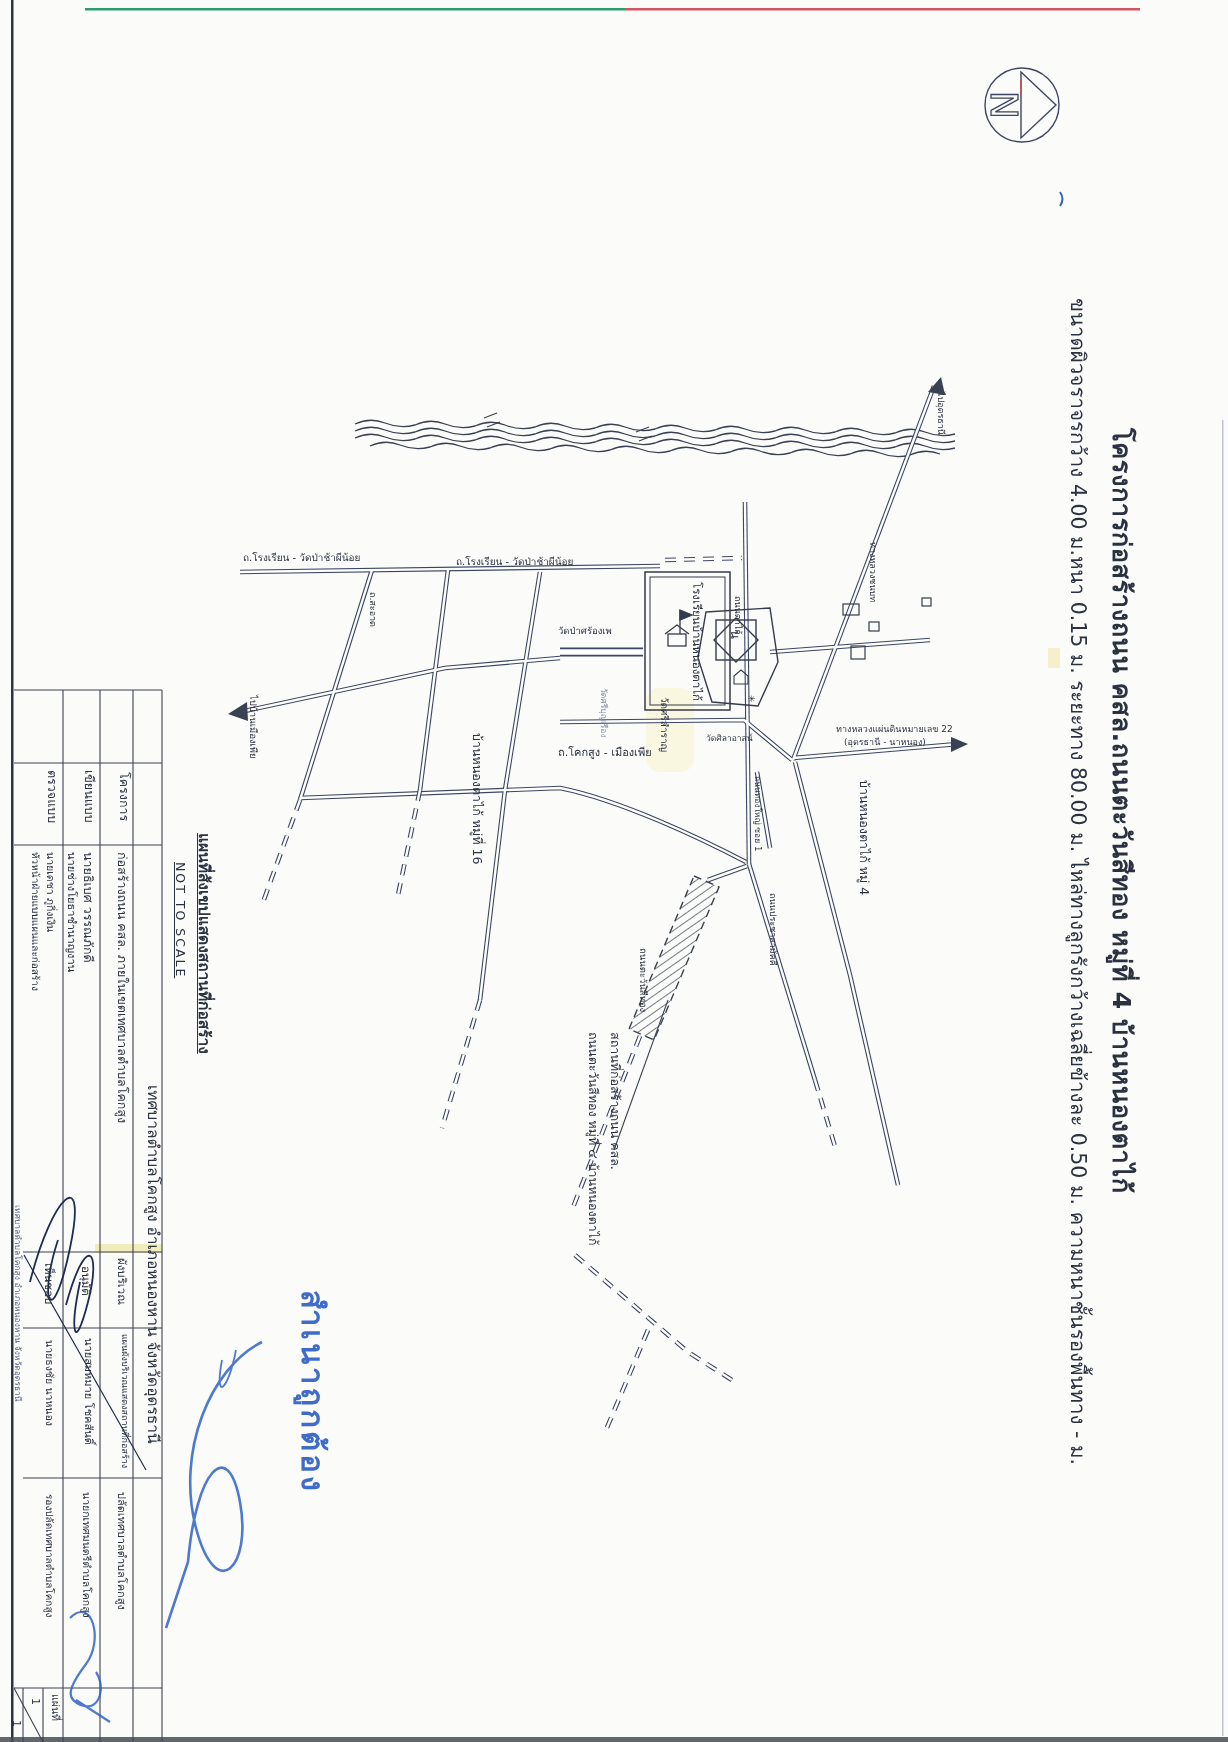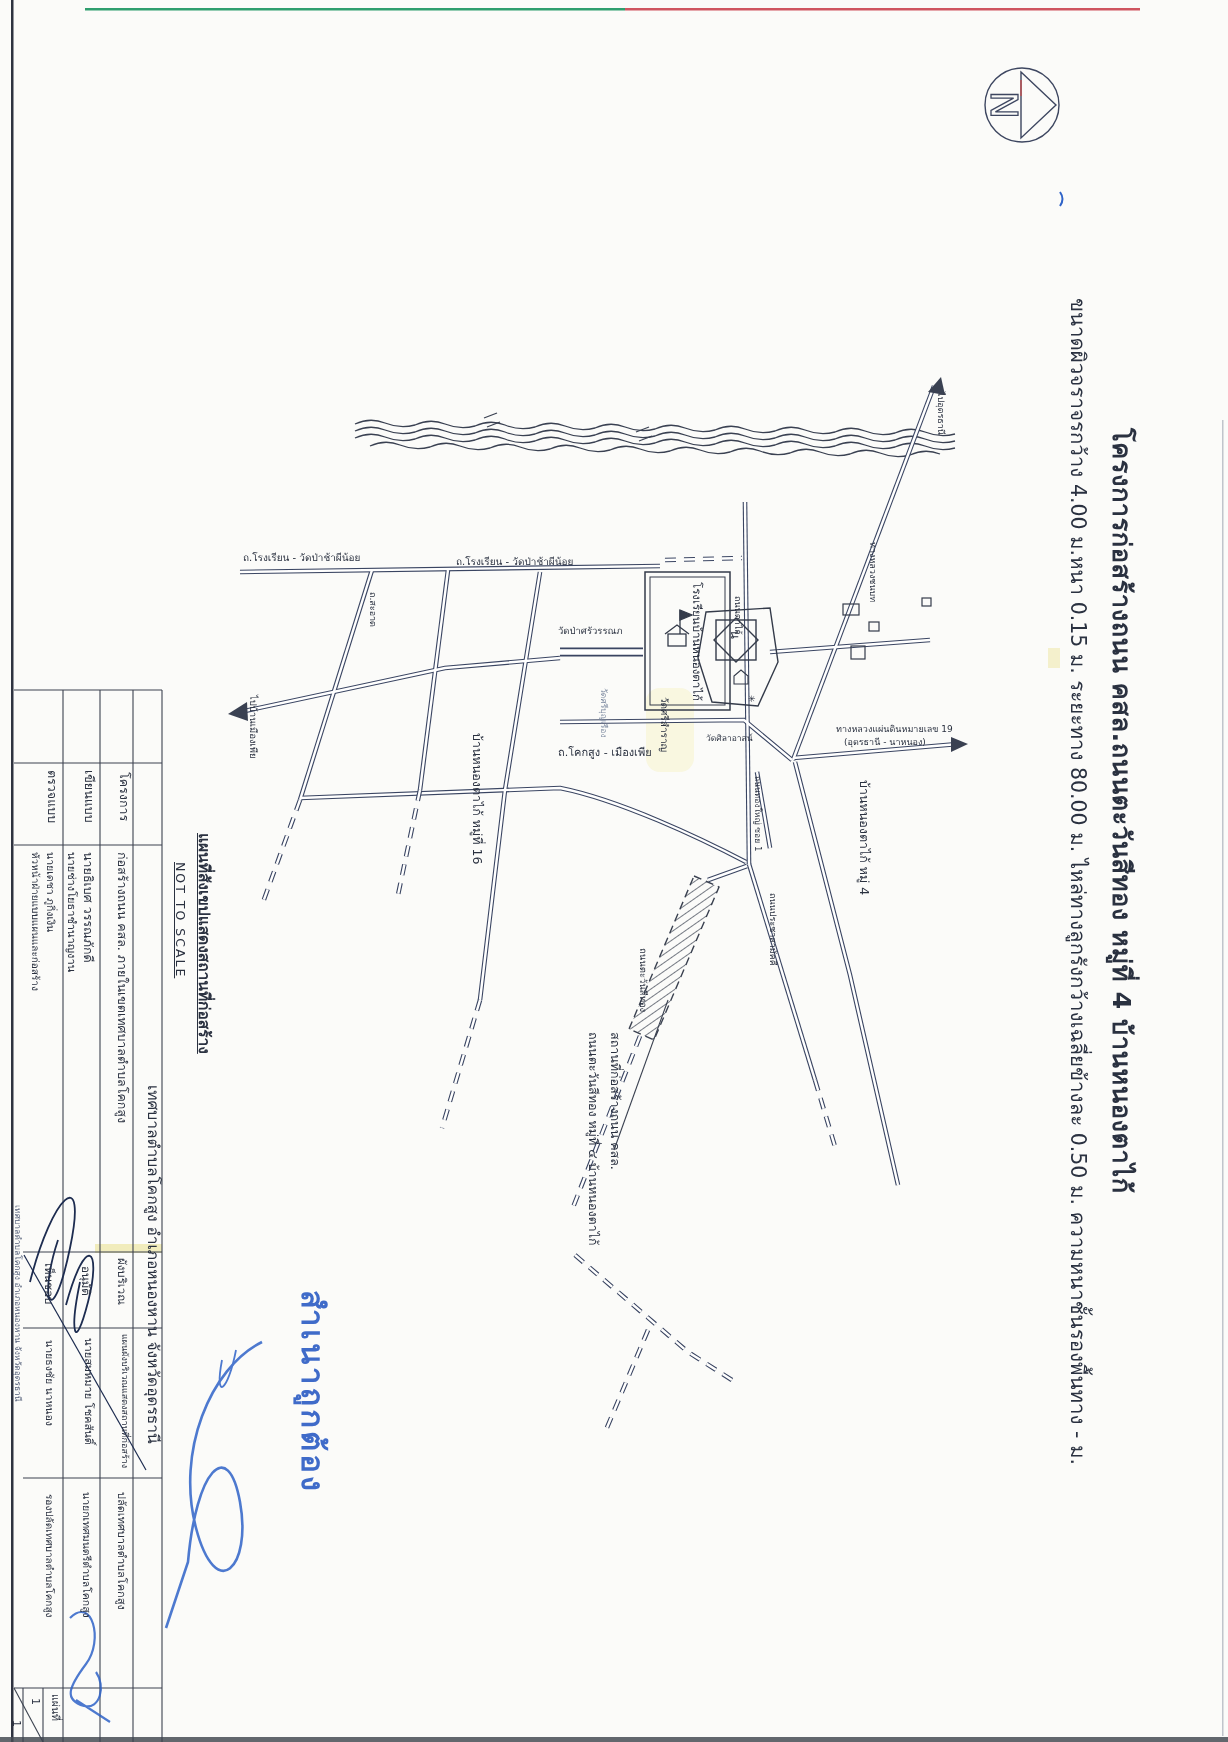--- a/index.html
+++ b/index.html
@@ -220,30 +220,30 @@
 <div class="lbl rot" style="left:41px;top:1698px;font-size:11px;">1</div>
 <div class="lbl rot" style="left:22px;top:1720px;font-size:11px;">1</div>
 
 <div class="lbl rot" id="stamp-text" style="left: 330px; top: 1290px; font-size: 31px; color: rgb(43, 92, 196);">สำเนาถูกต้อง</div>
 
 <div id="map-labels">
       <div class="lbl rot" style="left: 703px; top: 582px; font-size: 11.5px;">โรงเรียนบ้านหนองตาไก้</div>
       <div class="lbl rot" style="left: 743px; top: 596px; font-size: 9px;">ถนนตาไก้</div>
       <div class="lbl" style="left: 243px; top: 552px; font-size: 10px;">ถ.โรงเรียน - วัดป่าช้าผีน้อย</div>
       <div class="lbl" style="left: 456px; top: 556px; font-size: 10px;">ถ.โรงเรียน - วัดป่าช้าผีน้อย</div>
-      <div class="lbl" style="left: 558px; top: 626px; font-size: 9.5px;">วัดป่าศรัวรรณภ</div>
+      <div class="lbl" style="left: 558px; top: 626px; font-size: 9.5px;">วัดป่าศรัองเพ</div>
       <div class="lbl" style="left: 558px; top: 727px; font-size: 11px; margin-top: 20px;">ถ.โคกสูง - เมืองเพีย</div>
       <div class="lbl rot" style="left: 378px; top: 592px; font-size: 9px;">ถ.สะอาด</div>
       <div class="lbl rot" style="left: 258px; top: 695px; font-size: 9.5px;">ไปบ้านเมืองเพีย</div>
       <div class="lbl rot" style="left: 484px; top: 733px; font-size: 12.5px;">บ้านหนองตาไก้ หมู่ที่ 16</div>
       <div class="lbl rot" style="left: 871px; top: 780px; font-size: 12.5px;">บ้านหนองตาไก้ หมู่ 4</div>
       <div class="lbl rot" style="left: 670px; top: 697px; font-size: 10px;">วัดศรีสำราญ</div>
       <div class="lbl" style="left: 706px; top: 690px; font-size: 8.5px; margin-top: 44px;">วัดศิลาอาสน์</div>
       <div class="lbl rot" style="left: 608px; top: 688px; font-size: 8.5px; color: rgb(125, 138, 160);">วัดศรีบุญเรือง</div>
-      <div class="lbl" style="left: 836px; top: 724px; font-size: 9px;">ทางหลวงแผ่นดินหมายเลข 19</div>
+      <div class="lbl" style="left: 836px; top: 724px; font-size: 9px;">ทางหลวงแผ่นดินหมายเลข 22</div>
       <div class="lbl" style="left: 844px; top: 737px; font-size: 9px;">(อุดรธานี - นาหนอง)</div>
       <div class="lbl rot" style="left: 878px; top: 542px; font-size: 9px;">ทางหลวงชนบท</div>
       <div class="lbl rot" style="left: 946px; top: 392px; font-size: 9px;">ไปอุดรธานี</div>
       <div class="lbl rot" style="left: 778px; top: 893px; font-size: 9px;">ถนนประชาสามัคคี</div>
       <div class="lbl rot" style="left: 762px; top: 776px; font-size: 8.5px;">ถนนทองใหญ่ ซอย 1</div>
       <div class="lbl rot" style="left: 648px; top: 948px; font-size: 9.5px;">ถนนตะวันสีทอง</div>
       <div class="lbl rot" style="left: 622px; top: 1032px; font-size: 12.5px;">สถานที่ก่อสร้างถนน คสล.</div>
       <div class="lbl rot" style="left: 600px; top: 1032px; font-size: 12.5px;">ถนนตะวันสีทอง หมู่ที่ ๔ บ้านหนองตาไก้</div>
       <div class="lbl rot" style="left: 742px; top: 630px; font-size: 13px;">น</div>
       <div class="lbl" style="left: 748px; top: 694px; font-size: 9px;">✳</div>

